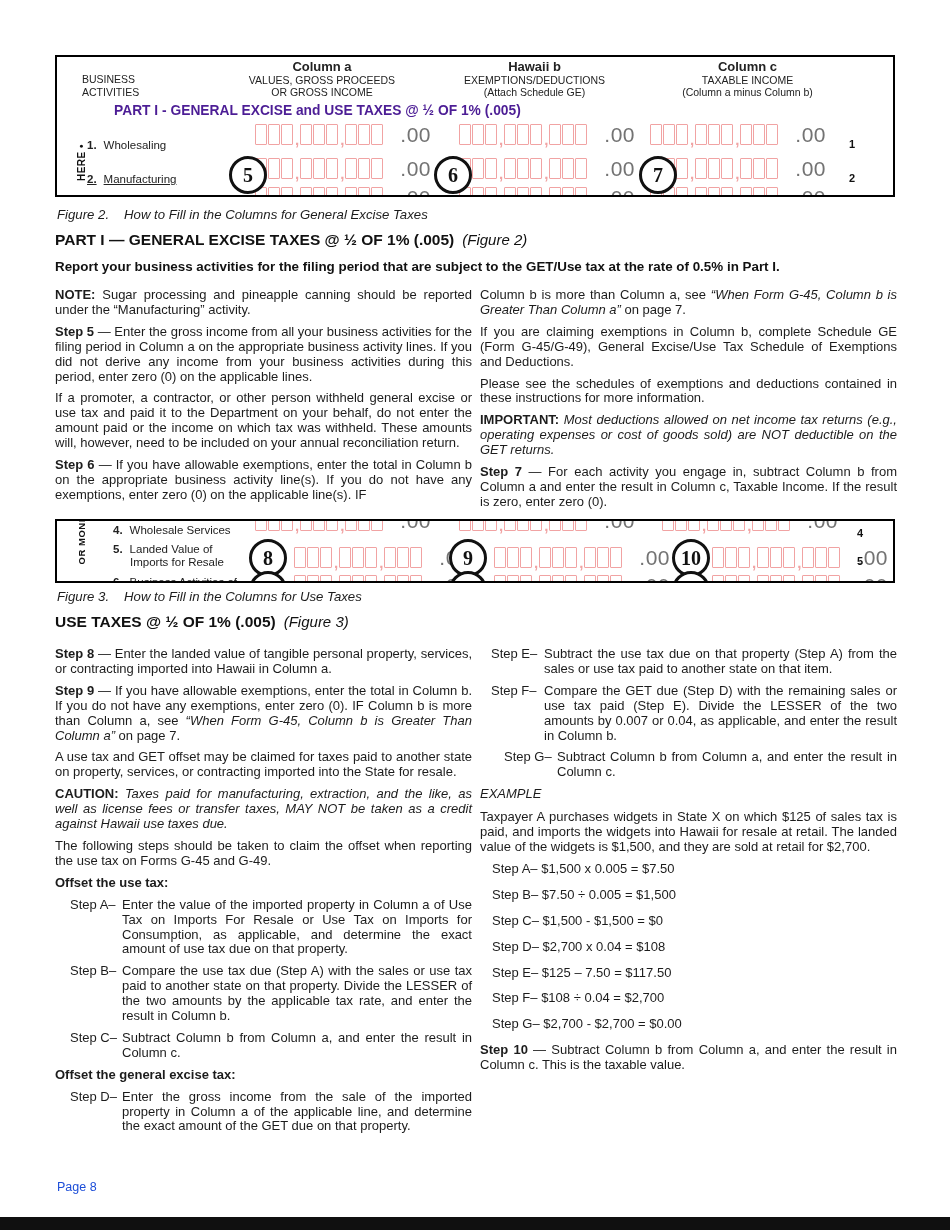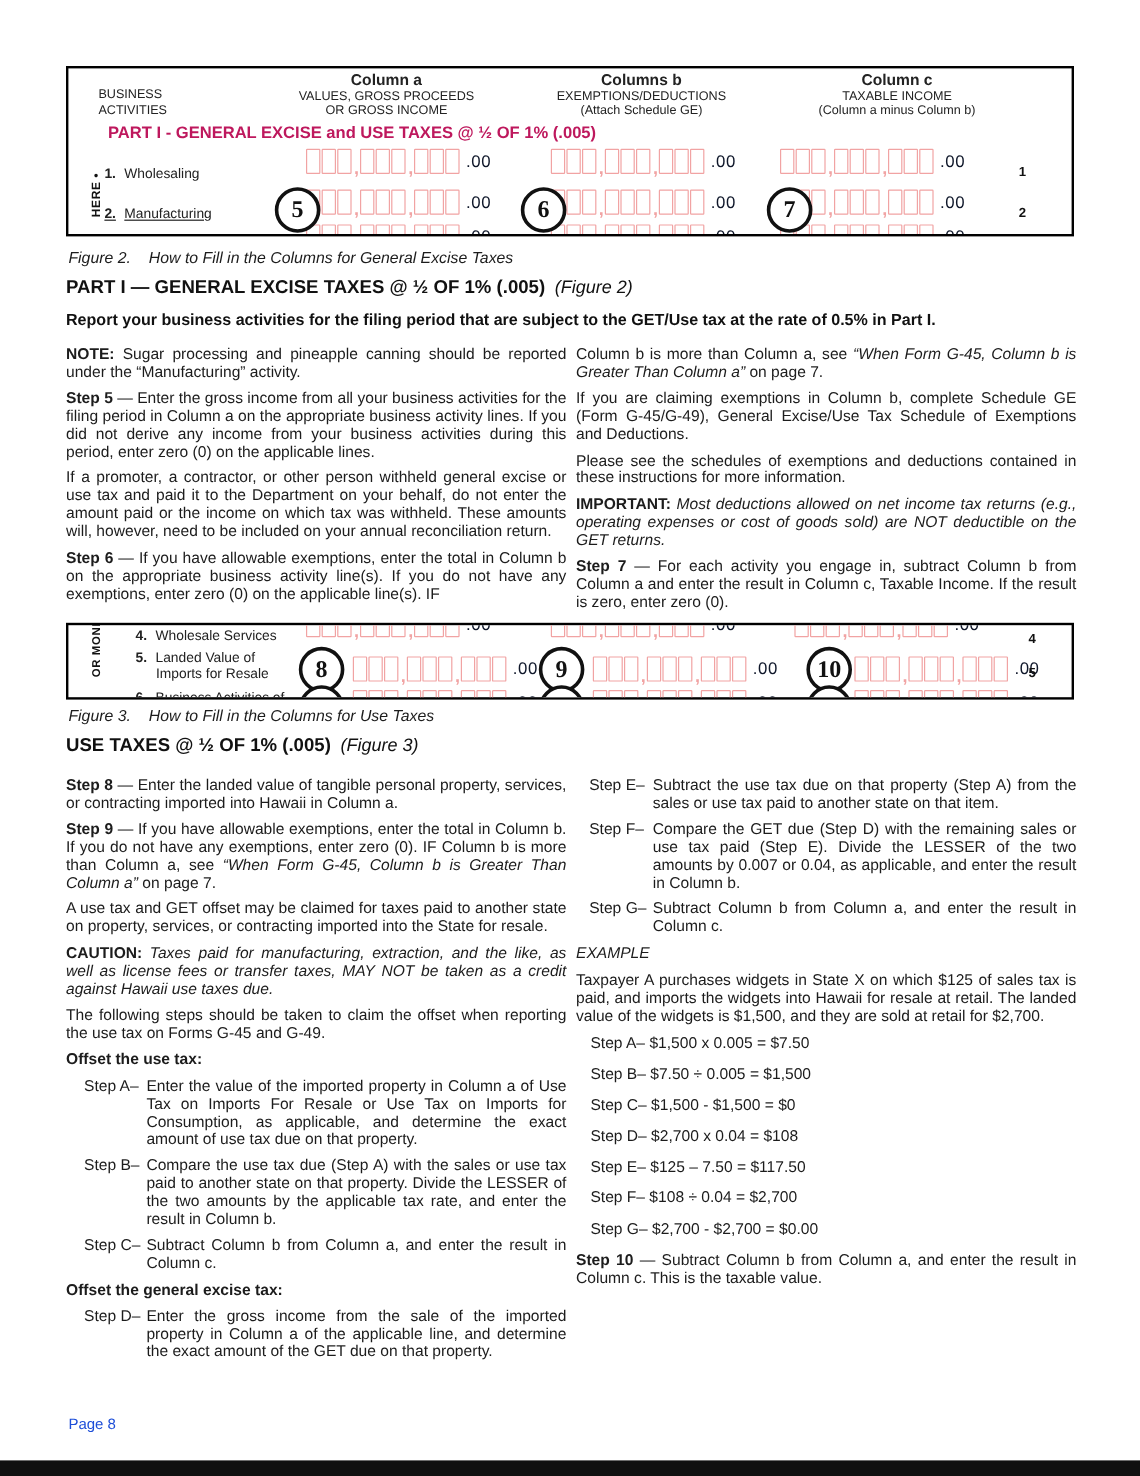--- a/index.html
+++ b/index.html
@@ -16,31 +16,31 @@
   #fig2-strip { top:55px; height:138px; }
   #fig3-strip { top:519px; height:60px; }
   .sidetext {
     position:absolute; font-weight:bold; font-size:10px; letter-spacing:.5px;
     transform:rotate(-90deg); transform-origin:center; text-align:center; color:#111;
   }
   .bizhead { position:absolute; text-align:left; font-size:10.5px; line-height:1.2; color:#222; }
   .colhead { position:absolute; text-align:center; color:#222; }
   .colhead .t { font-weight:bold; font-size:13px; }
   .colhead .s { font-size:10.5px; line-height:1.18; }
-  .parttitle { position:absolute; font-weight:bold; font-size:13.8px; color:#be185d; white-space:nowrap; }
+  .parttitle { position:absolute; font-weight:bold; font-size:13.8px; color:#4c1d95; white-space:nowrap;margin-left:24px; }
   .rowlabel { position:absolute; font-size:11.5px; color:#222; line-height:1.15; }
   .rowlabel b { margin-right:7px; }
   .linenum { position:absolute; font-weight:bold; font-size:11px; color:#111; }
   .money { position:absolute; white-space:nowrap; line-height:19px; }
   .mbox {
     display:inline-block; width:10px; height:19px; border:1.5px solid #f1a3a3;
     margin-right:1px; border-radius:1px; vertical-align:middle; background:transparent;
   }
   .mcomma { color:#f1a3a3; font-weight:bold; font-size:15px; display:inline-block; vertical-align:-6px; margin:0 1px; }
-  .mcents { color:#0f172a; font-size:14px; letter-spacing:.5px; margin-left:4px; vertical-align:middle; }
+  .mcents { color:#737373; font-size:21px; letter-spacing:.5px; margin-left:16px; vertical-align:middle; }
   .callout {
     position:absolute; width:32px; height:32px; border:3px solid #111; border-radius:50%;
     background:#fff; z-index:2; display:flex; align-items:center; justify-content:center;
     font-family:"Liberation Serif", serif; font-weight:bold; font-size:20px; color:#111;
   }
   
   .figcap { position:absolute; left:57px; font-style:italic; font-size:13.2px; color:#1c1c1c; }
   .figcap .cl { margin-right:15px; }
   .h1 { position:absolute; left:55px; font-size:15.5px; font-weight:bold; color:#111; white-space:nowrap; }
   .h1 .fig { font-weight:normal; font-style:italic; font-size:15px; margin-left:8px; }
@@ -70,21 +70,21 @@
     <div class="bizhead" style="left:25px;top:16px;width:130px;">
       <div>BUSINESS</div>
       <div>ACTIVITIES</div>
     </div>
     <div class="colhead" style="left:170px;top:2px;width:190px;">
       <div class="t">Column a</div>
       <div class="s">VALUES, GROSS PROCEEDS</div>
       <div class="s">OR GROSS INCOME</div>
     </div>
     <div class="colhead" style="left:385px;top:2px;width:185px;">
-      <div class="t">Columns b</div>
+      <div class="t">Hawaii b</div>
       <div class="s">EXEMPTIONS/DEDUCTIONS</div>
       <div class="s">(Attach Schedule GE)</div>
     </div>
     <div class="colhead" style="left:593px;top:2px;width:195px;">
       <div class="t">Column c</div>
       <div class="s">TAXABLE INCOME</div>
       <div class="s">(Column a minus Column b)</div>
     </div>
     <div class="parttitle" style="left:33px;top:46px;">PART I - GENERAL EXCISE and USE TAXES @ ½ OF 1% (.005)</div>
 
@@ -209,21 +209,21 @@
     <div class="col">
       <div class="sitem">
         <span class="sl" style="margin-left:11px;flex-basis:53px;">Step E–</span>
         <span class="st">Subtract the use tax due on that property (Step A) from the sales or use tax paid to another state on that item.</span>
       </div>
       <div class="sitem">
         <span class="sl" style="margin-left:11px;flex-basis:53px;">Step F–</span>
         <span class="st">Compare the GET due (Step D) with the remaining sales or use tax paid (Step E). Divide the LESSER of the two amounts by 0.007 or 0.04, as applicable, and enter the result in Column b.</span>
       </div>
       <div class="sitem">
-        <span class="sl" style="margin-left:11px;flex-basis:53px;">Step G–</span>
+        <span class="sl" style="margin-left:24px;flex-basis:53px;">Step G–</span>
         <span class="st">Subtract Column b from Column a, and enter the result in Column c.</span>
       </div>
       <p class="exhead">EXAMPLE</p>
       <p>Taxpayer A purchases widgets in State X on which $125 of sales tax is paid, and imports the widgets into Hawaii for resale at retail.  The landed value of the widgets is $1,500, and they are sold at retail for $2,700.</p>
       <p class="exline">Step A– $1,500 x 0.005 = $7.50</p>
       <p class="exline">Step B– $7.50 ÷ 0.005 = $1,500</p>
       <p class="exline">Step C– $1,500 - $1,500 = $0</p>
       <p class="exline">Step D– $2,700 x 0.04 = $108</p>
       <p class="exline">Step E– $125 – 7.50 = $117.50</p>
       <p class="exline">Step F– $108  ÷ 0.04 = $2,700</p>

